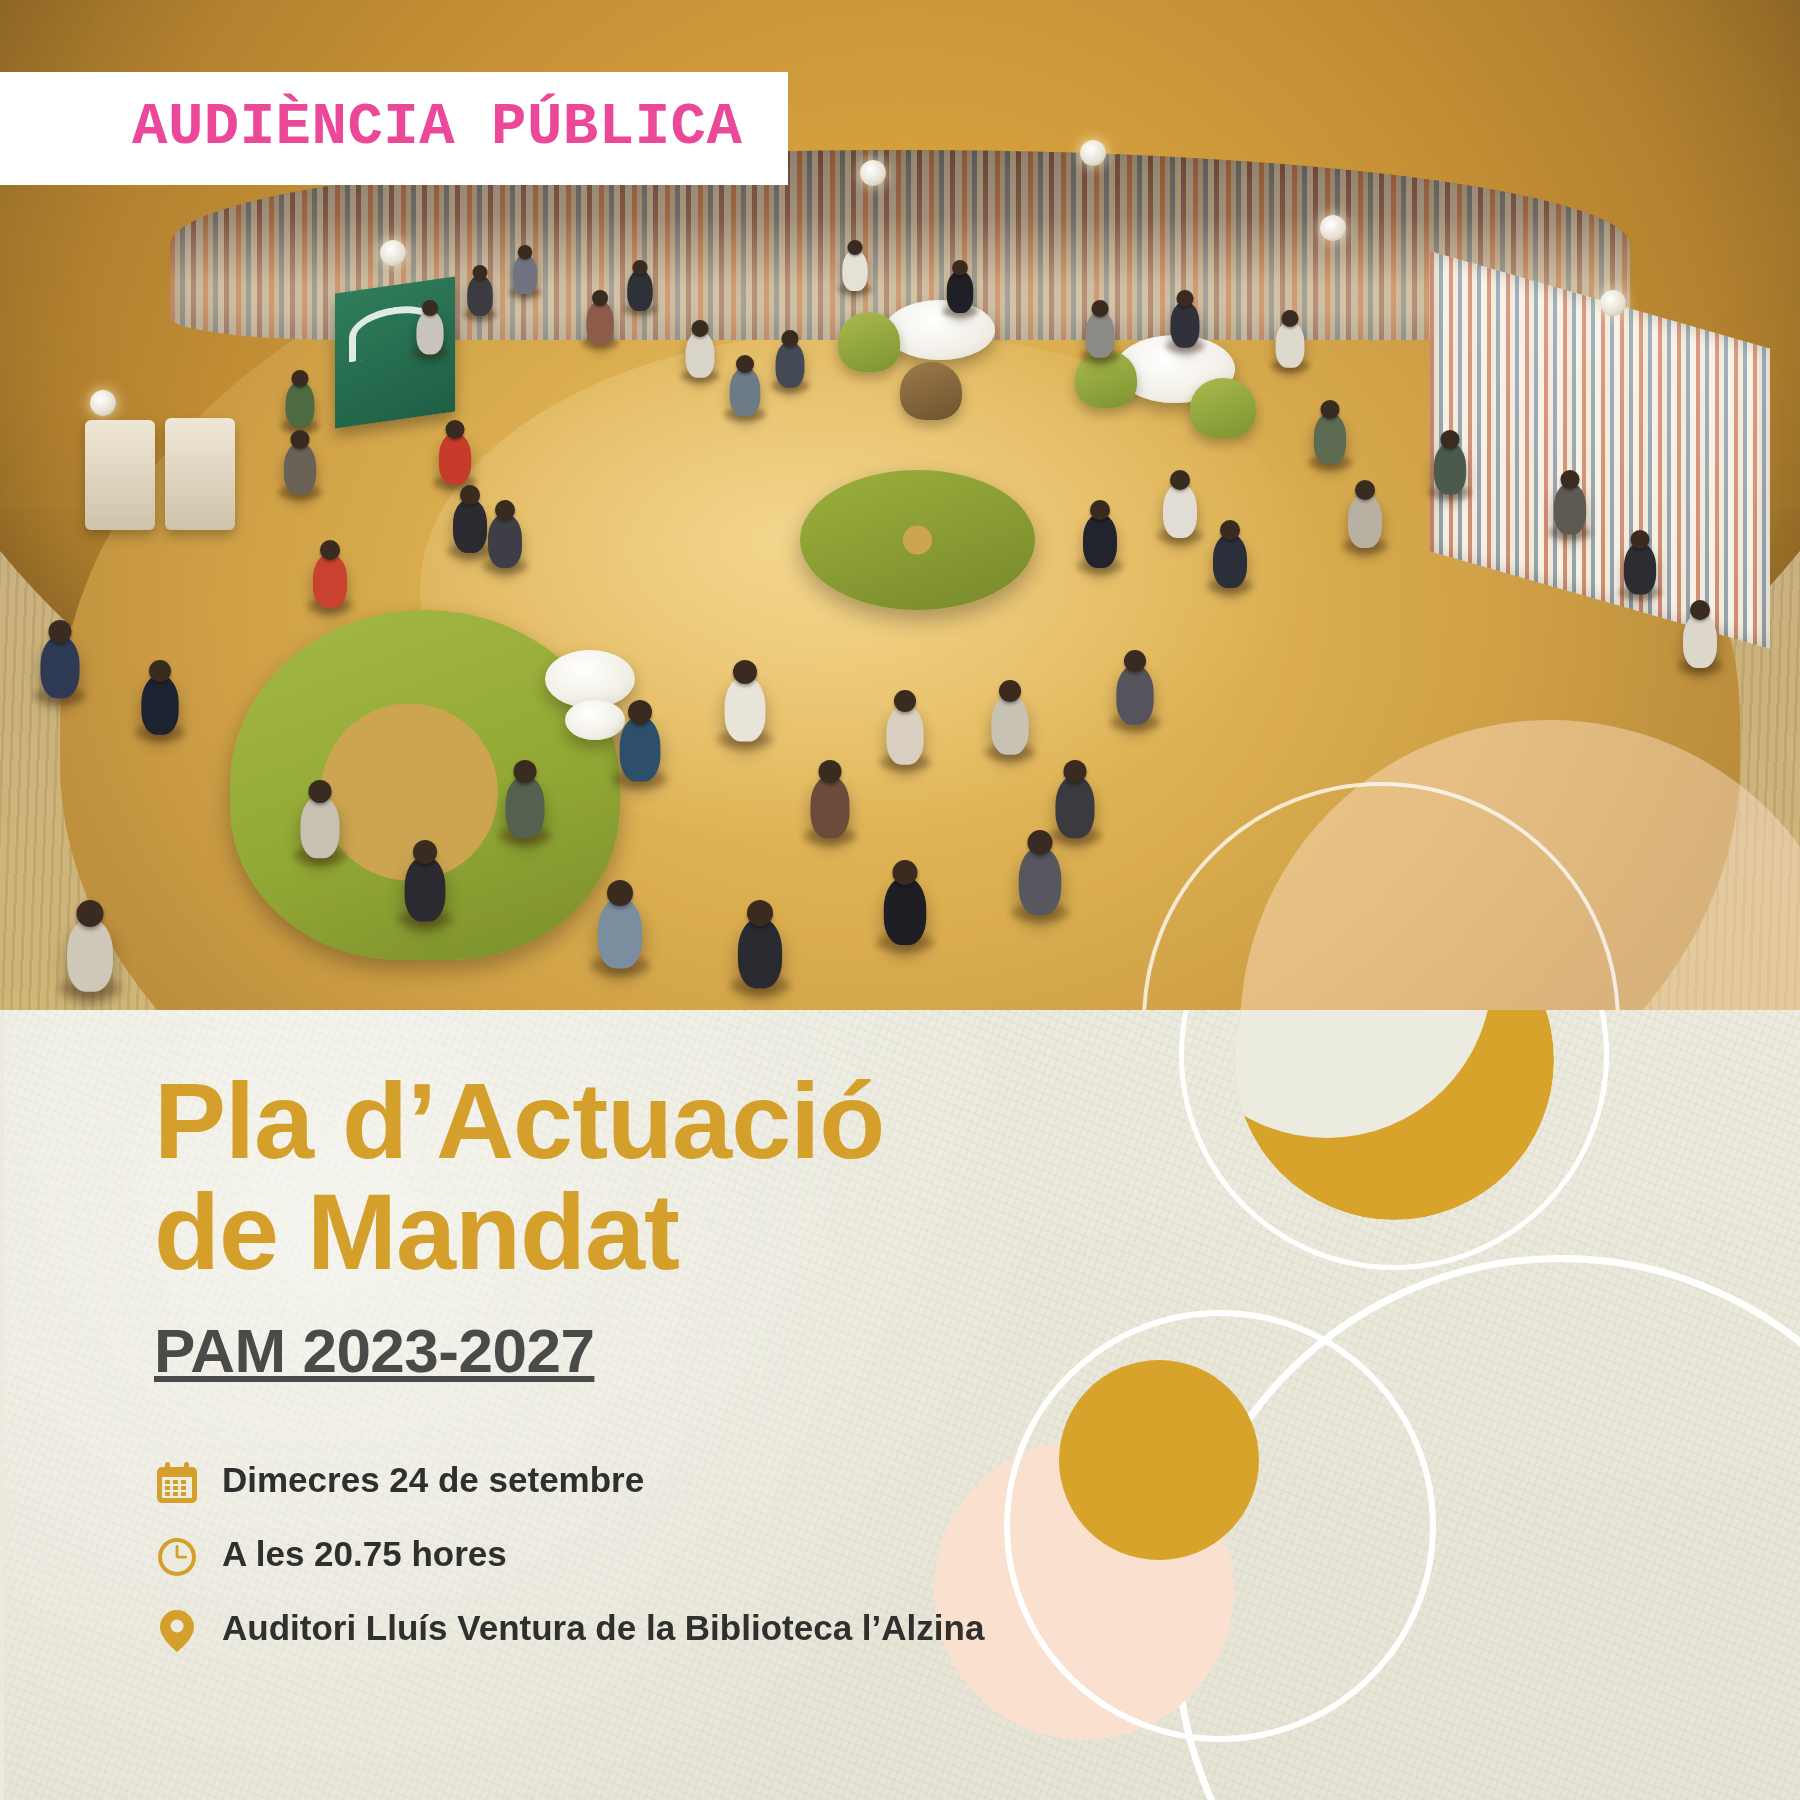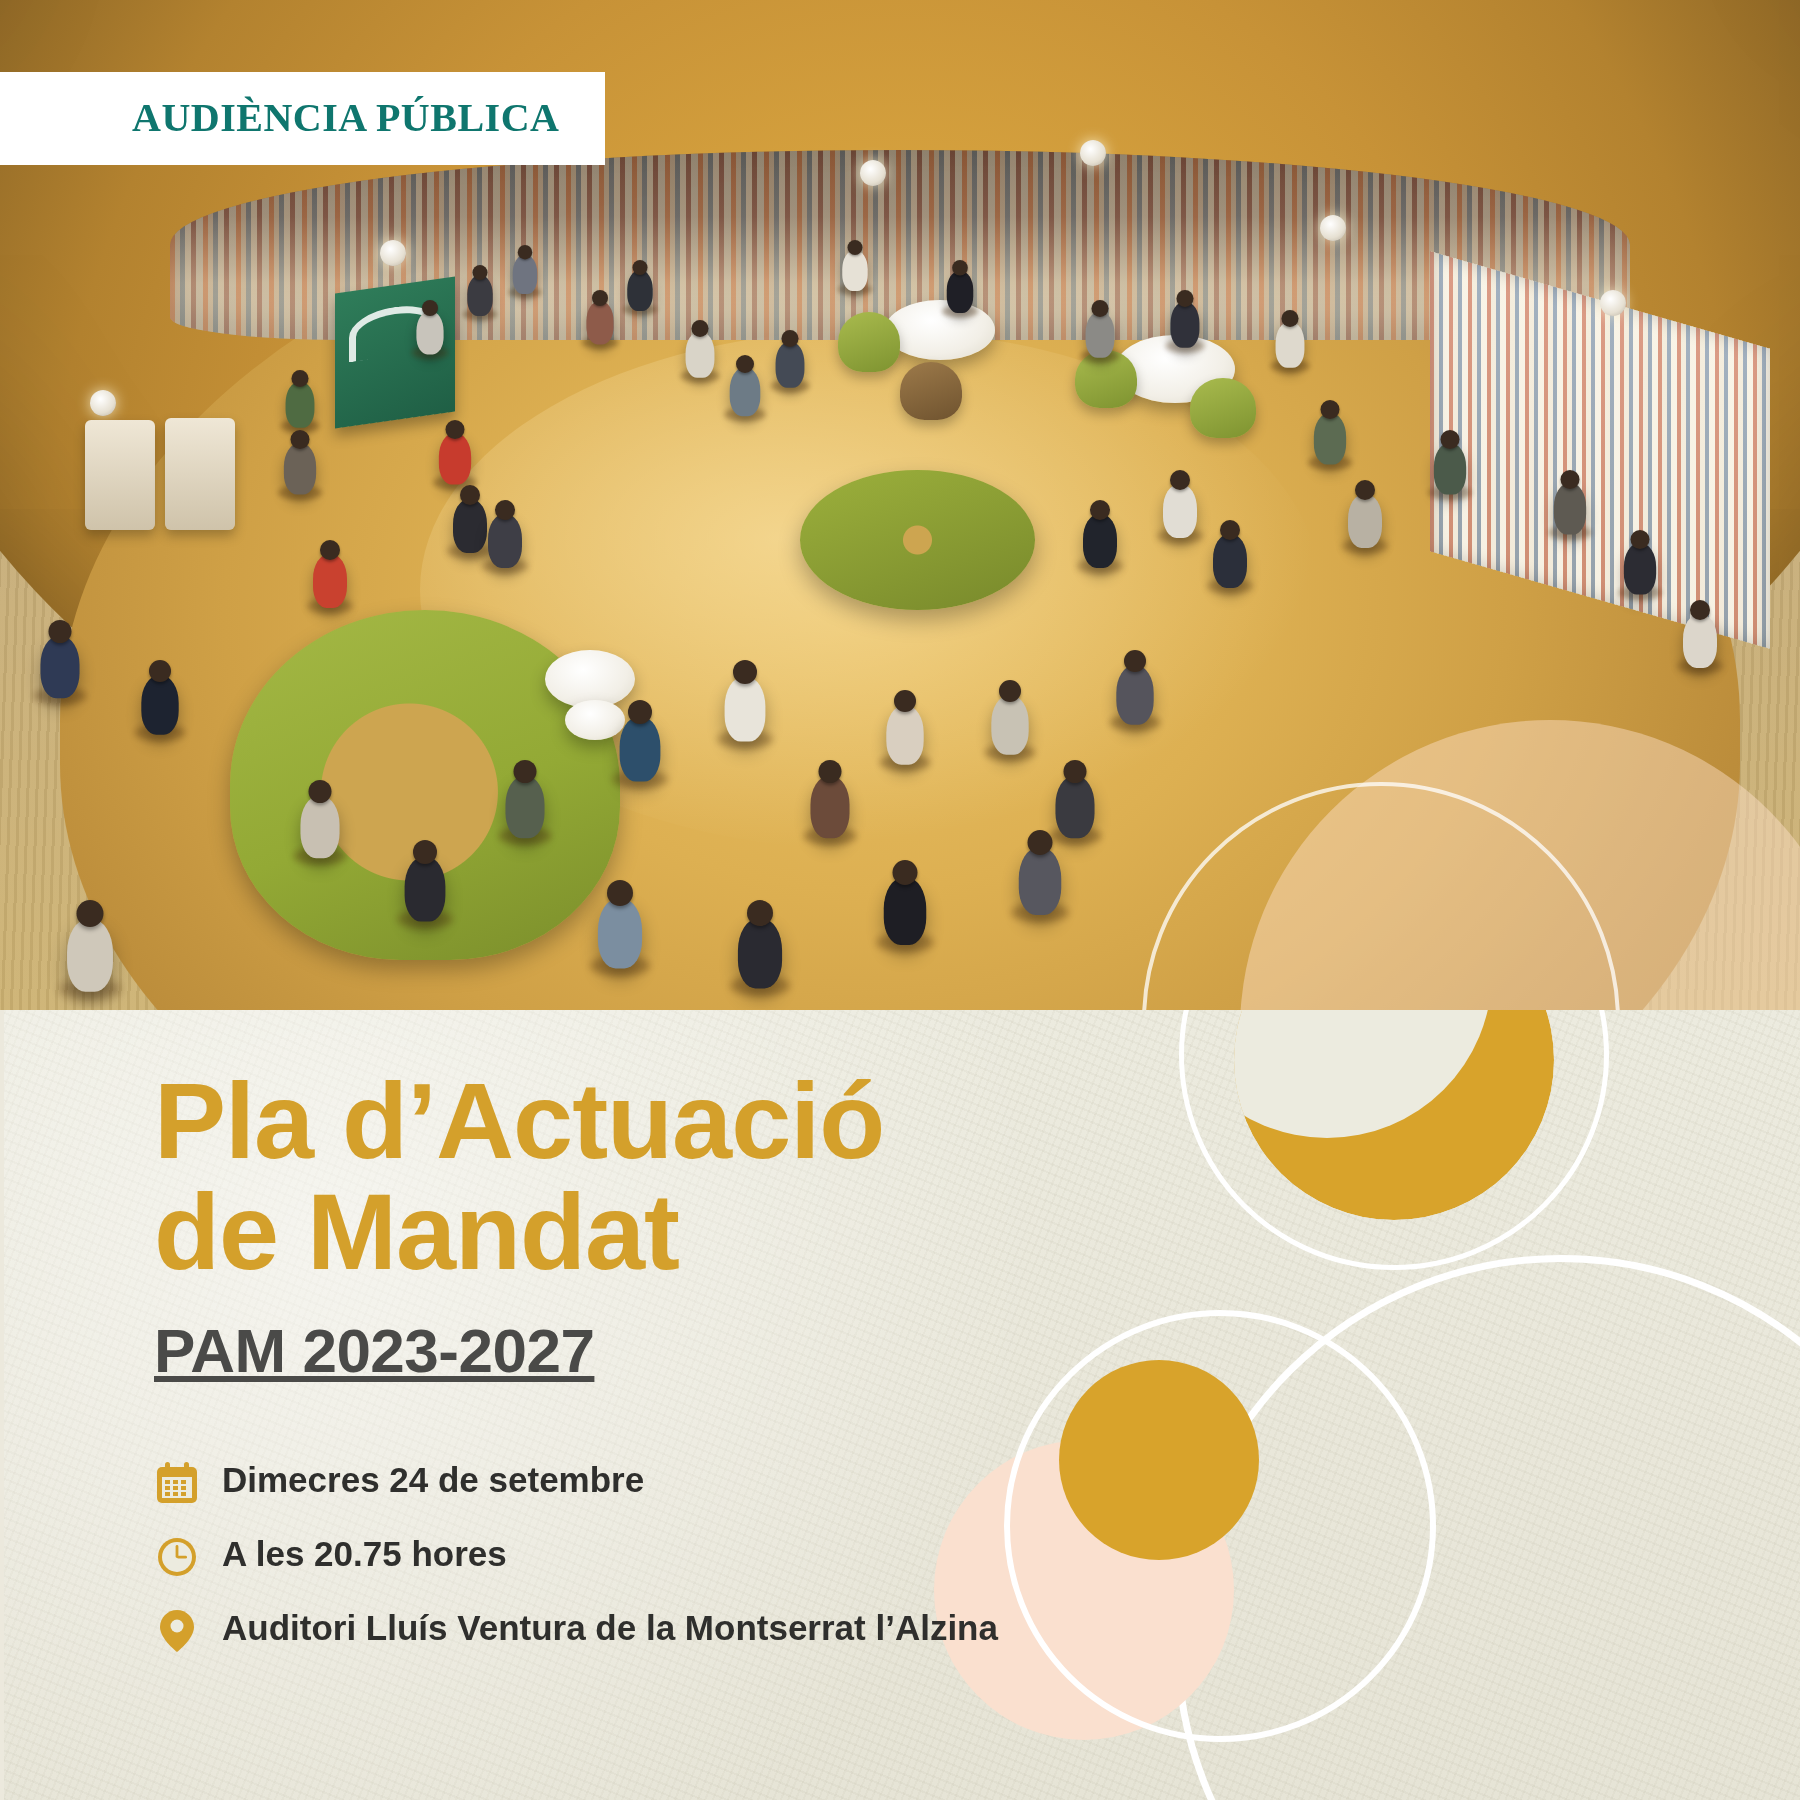--- a/index.html
+++ b/index.html
@@ -227,25 +227,25 @@
   .toplabel {
     position: absolute;
     left: 0;
     top: 72px;
     background: #ffffff;
     padding: 22px 46px 24px 132px;
     z-index: 20;
   }
   .toplabel span {
     display: block;
-    font-size: 40px;
+    font-size: 59px;
     font-weight: bold;
     letter-spacing: 0.5px;
-    color: #0f766e;
-    font-family: Liberation Serif, serif;
+    color: #ec4899;
+    font-family: Liberation Mono, monospace;
   }
 
   
   .panel {
     position: absolute;
     left: 4px;
     top: 1010px;
     width: 1800px;
     height: 790px;
     background:
@@ -679,21 +679,21 @@
         </div>
 
         <div class="detail-row">
           <span class="detail-icon">
             <svg width="46" height="46" viewBox="0 0 46 46">
               <path d="M23 2 C13.6 2 6 9.6 6 19 C6 31 23 44 23 44 C23 44 40 31 40 19 C40 9.6 32.4 2 23 2 Z" fill="#d4a02b"></path>
               <circle cx="23" cy="18" r="6.5" fill="#ecebdf"></circle>
             </svg>
           </span>
           <span class="detail-text">
-            <span>Auditori Lluís Ventura de la Montserrat l’Alzina</span>
+            <span>Auditori Lluís Ventura de la Biblioteca l’Alzina</span>
           </span>
         </div>
 
       </div>
     </div>
   </div>
 
 </div>
 
 </body></html>

